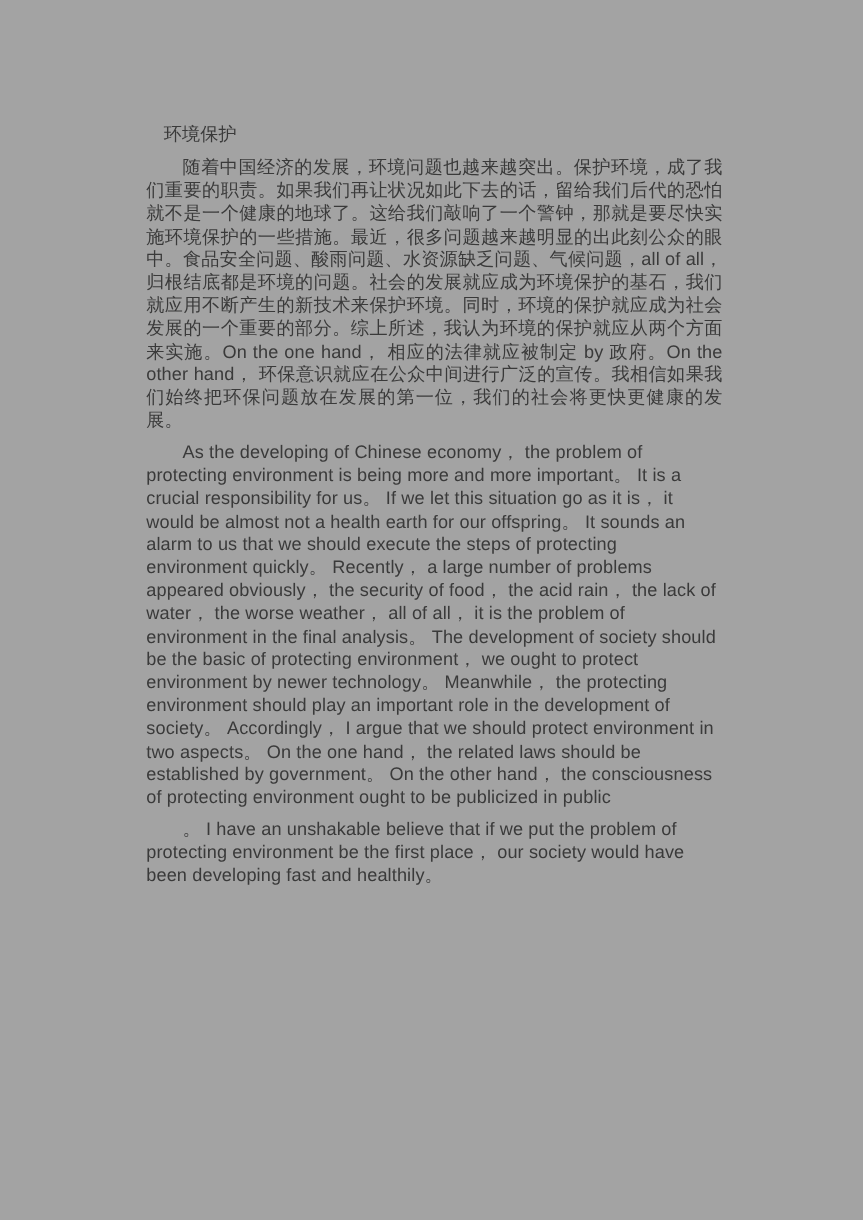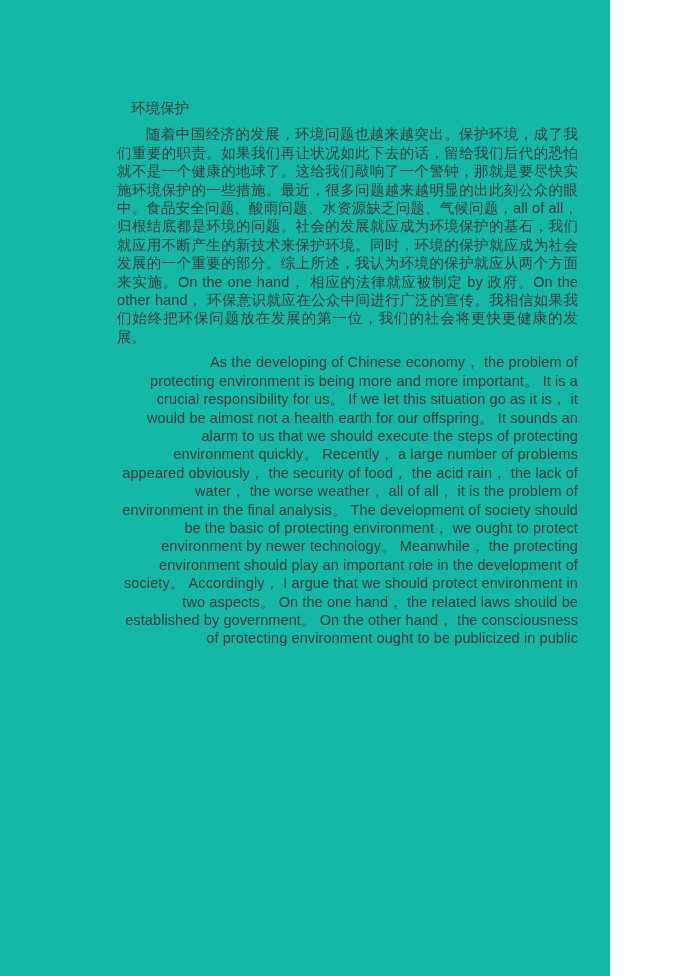--- a/index.html
+++ b/index.html
@@ -9,23 +9,23 @@
   body {
     width: 690px;
     height: 976px;
     overflow: hidden;
     background: #ffffff;
   }
   .page {
     position: absolute;
     left: 0;
     top: 0;
-    width: 610px;
+    width: 690px;
     height: 976px;
-    background: #14b8a6;
+    background: #a3a3a3;
   }
   .content {
     position: absolute;
     left: 117px;
     top: 99px;
     width: 461px;
     font-family: "Liberation Sans", "DejaVu Sans", sans-serif;
     font-size: 14.5px;
     line-height: 18.4px;
     color: #3a3a3a;
@@ -36,25 +36,26 @@
     text-indent: 14px;
   }
   .para {
     margin: 4px 0 7px 0;
     text-indent: 29px;
   }
   .para.zh {
     text-align: justify;
   }
   .para.en {
-    text-align: right;
+    text-align: left;
   }
 </style>
 </head>
 <body style="background: rgb(255, 255, 255);">
 
 <div class="page">
   <div class="content" style="color: rgb(58, 58, 58);">
     <p class="doc-title">环境保护</p>
     <p class="para zh">随着中国经济的发展，环境问题也越来越突出。保护环境，成了我们重要的职责。如果我们再让状况如此下去的话，留给我们后代的恐怕就不是一个健康的地球了。这给我们敲响了一个警钟，那就是要尽快实施环境保护的一些措施。最近，很多问题越来越明显的出此刻公众的眼中。食品安全问题、酸雨问题、水资源缺乏问题、气候问题，all of all，归根结底都是环境的问题。社会的发展就应成为环境保护的基石，我们就应用不断产生的新技术来保护环境。同时，环境的保护就应成为社会发展的一个重要的部分。综上所述，我认为环境的保护就应从两个方面来实施。On the one hand， 相应的法律就应被制定 by 政府。On the other hand， 环保意识就应在公众中间进行广泛的宣传。我相信如果我们始终把环保问题放在发展的第一位，我们的社会将更快更健康的发展。</p>
     <p class="para en">As the developing of Chinese economy， the problem of protecting environment is being more and more important。 It is a crucial responsibility for us。 If we let this situation go as it is， it would be almost not a health earth for our offspring。 It sounds an alarm to us that we should execute the steps of protecting environment quickly。 Recently， a large number of problems appeared obviously， the security of food， the acid rain， the lack of water， the worse weather， all of all， it is the problem of environment in the final analysis。 The development of society should be the basic of protecting environment， we ought to protect environment by newer technology。 Meanwhile， the protecting environment should play an important role in the development of society。 Accordingly， I argue that we should protect environment in two aspects。 On the one hand， the related laws should be established by government。 On the other hand， the consciousness of protecting environment ought to be publicized in public</p>
+    <p class="para en">。 I have an unshakable believe that if we put the problem of protecting environment be the first place， our society would have been developing fast and healthily。</p>
   </div>
 </div>
 
 </body></html>

